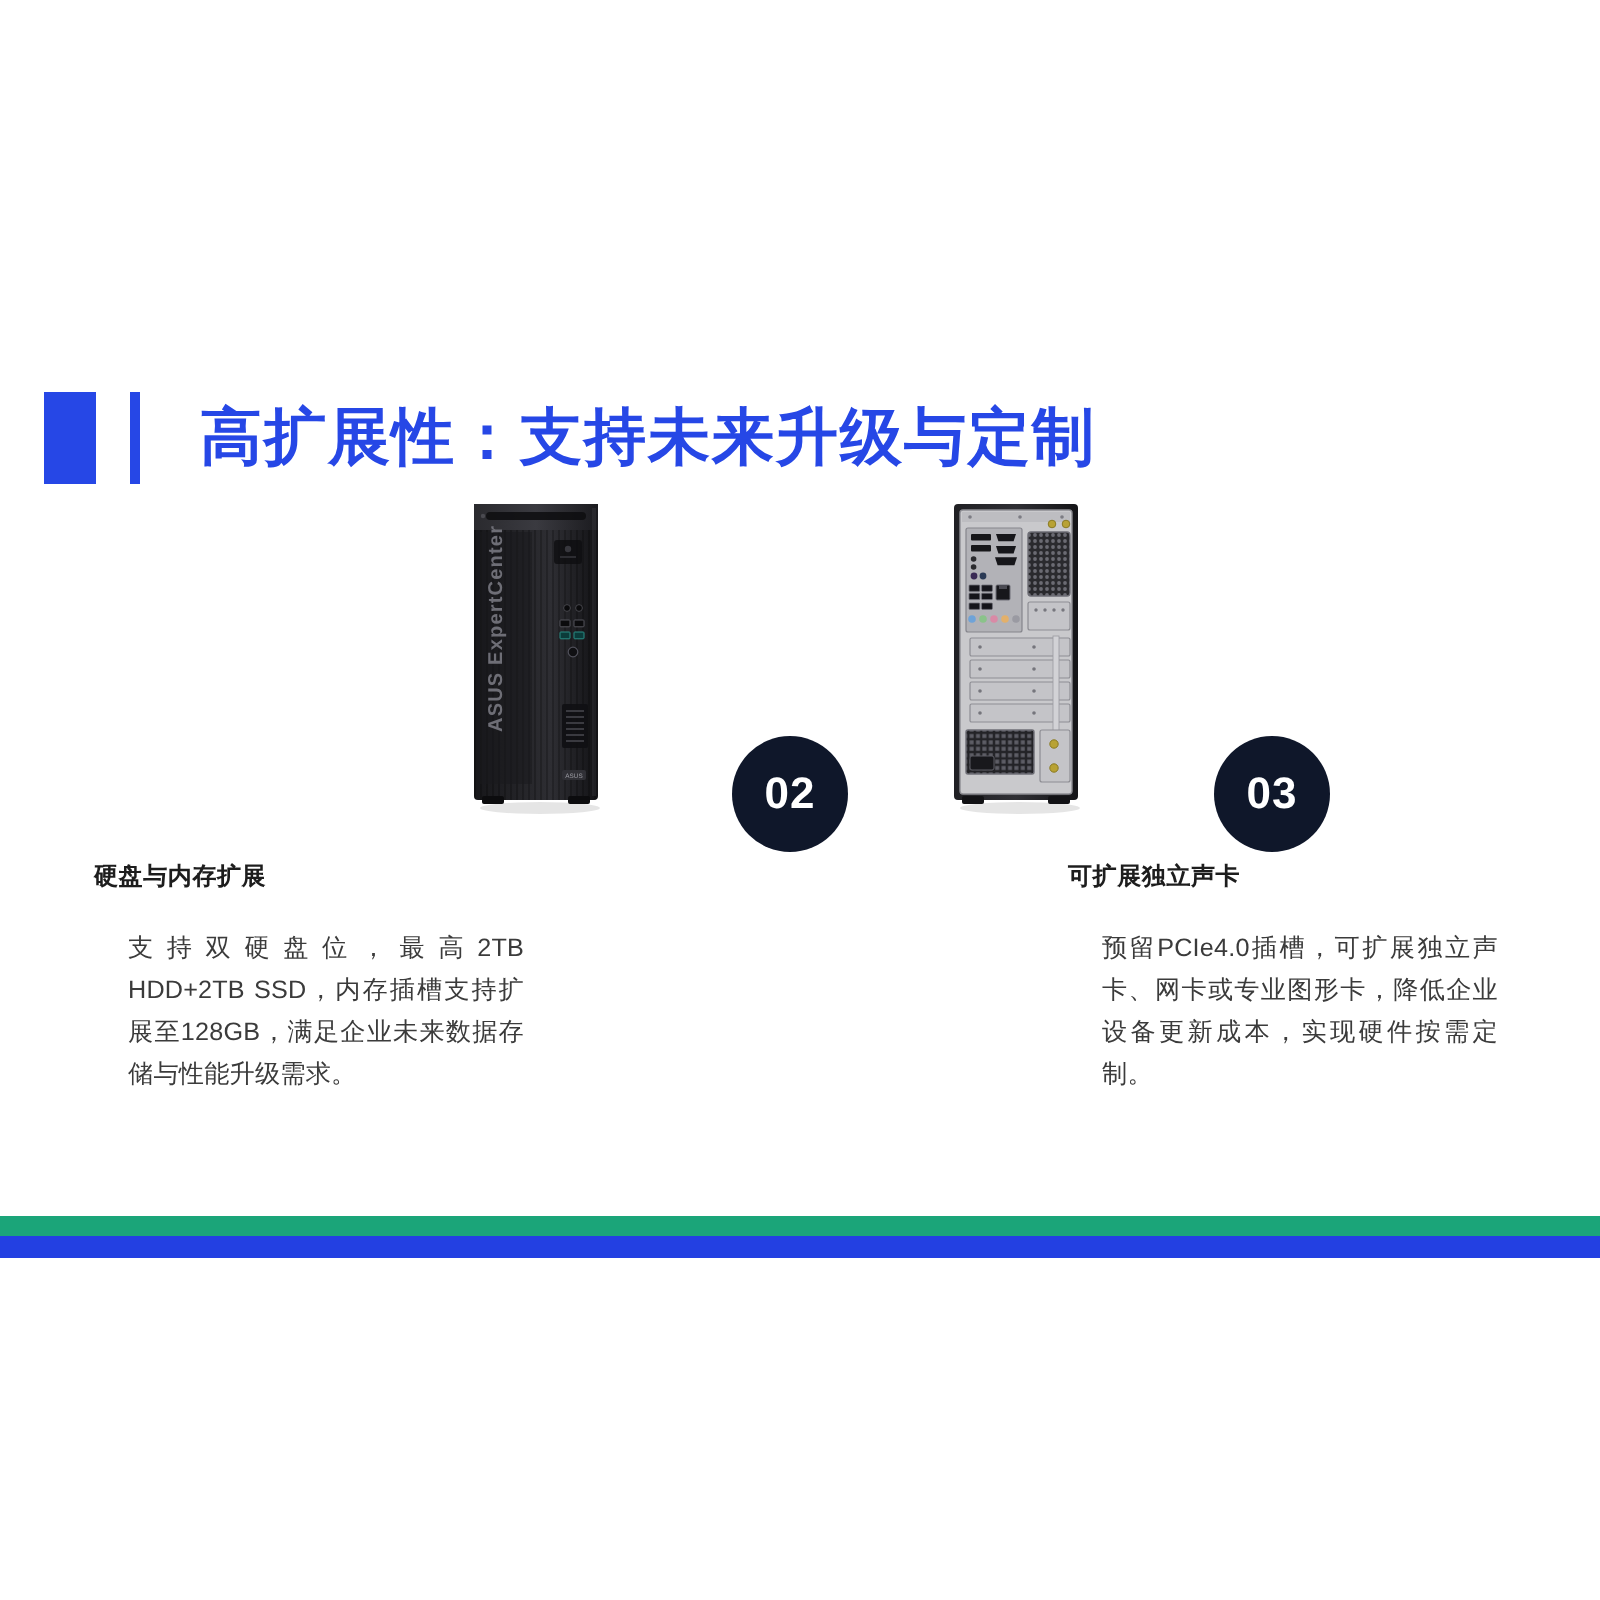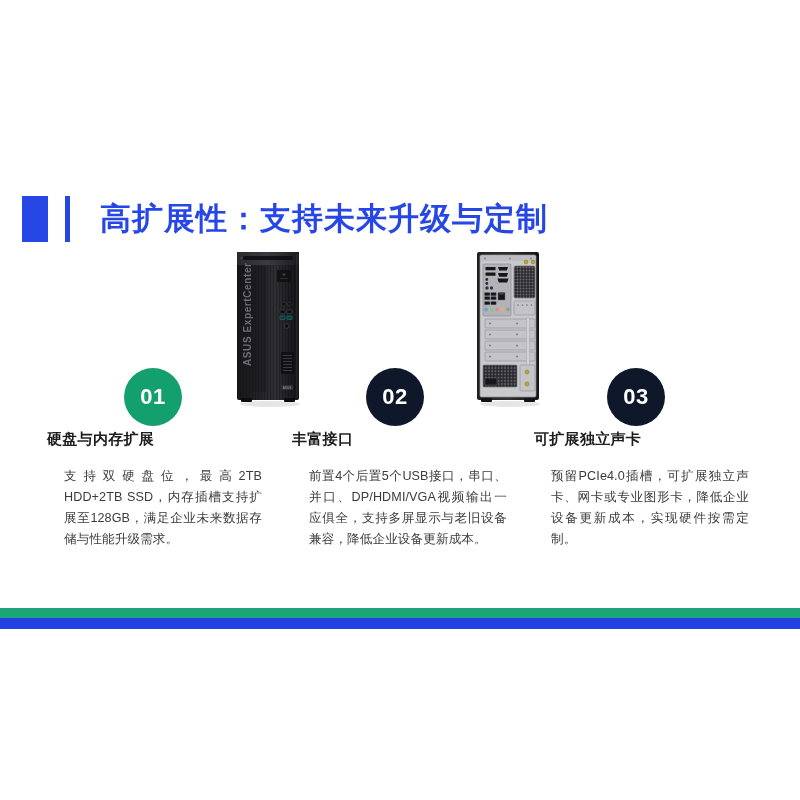--- a/index.html
+++ b/index.html
@@ -38,21 +38,21 @@
   #badge-1{left:124px;top:368px;background:#14a06e;}
   #badge-2{left:366px;top:368px;background:#0f172a;}
   #badge-3{left:607px;top:368px;background:#0f172a;}
 
   
   .col{position:absolute;width:232px;}
   #col-1{left:47px;top:430px;}
   #col-2{left:292px;top:430px;}
   #col-3{left:534px;top:430px;}
   .col-title{
-    font-size:15px;font-weight:bold;color:#1d1d1d;
+    font-size:12px;font-weight:bold;color:#1d1d1d;
     margin:0 0 10px 0;letter-spacing:0.3px;
   }
   .col-body{
     font-size:12.6px;color:#3b3b3b;line-height:21px;
     margin:17px;text-align:justify;letter-spacing:0.1px;
   }
 
   
   .bar{position:absolute;left:0;width:800px;}
   #bar-green{top:608px;height:10px;background:#1ba579;}
@@ -235,33 +235,28 @@
 
       <rect x="55" y="117" width="15" height="26" rx="1" fill="#c4c4c8" stroke="#8d8d93" stroke-width="0.6"></rect>
       <circle cx="62" cy="124" r="2.1" fill="#b8a234" stroke="#8a7a22" stroke-width="0.5"></circle>
       <circle cx="62" cy="136" r="2.1" fill="#b8a234" stroke="#8a7a22" stroke-width="0.5"></circle>
 
       <rect x="16" y="150" width="11" height="4" rx="1" fill="#121215"></rect>
       <rect x="59" y="150" width="11" height="4" rx="1" fill="#121215"></rect>
     </svg>
   </div>
 
-  <div class="badge" id="badge-1">01</div>
   <div class="badge" id="badge-2">02</div>
   <div class="badge" id="badge-3">03</div>
 
   <div class="col" id="col-1">
     <p class="col-title">硬盘与内存扩展</p>
     <p class="col-body">支持双硬盘位，最高2TB  HDD+2TB SSD，内存插槽支持扩展至128GB，满足企业未来数据存储与性能升级需求。</p>
   </div>
 
-  <div class="col" id="col-2">
-    <p class="col-title">丰富接口</p>
-    <p class="col-body">前置4个后置5个USB接口，串口、并口、DP/HDMI/VGA视频输出一应俱全，支持多屏显示与老旧设备兼容，降低企业设备更新成本。</p>
-  </div>
 
   <div class="col" id="col-3">
     <p class="col-title">可扩展独立声卡</p>
     <p class="col-body">预留PCIe4.0插槽，可扩展独立声卡、网卡或专业图形卡，降低企业设备更新成本，实现硬件按需定制。</p>
   </div>
 
   <div class="bar" id="bar-green"></div>
   <div class="bar" id="bar-blue"></div>
 
 </div>

